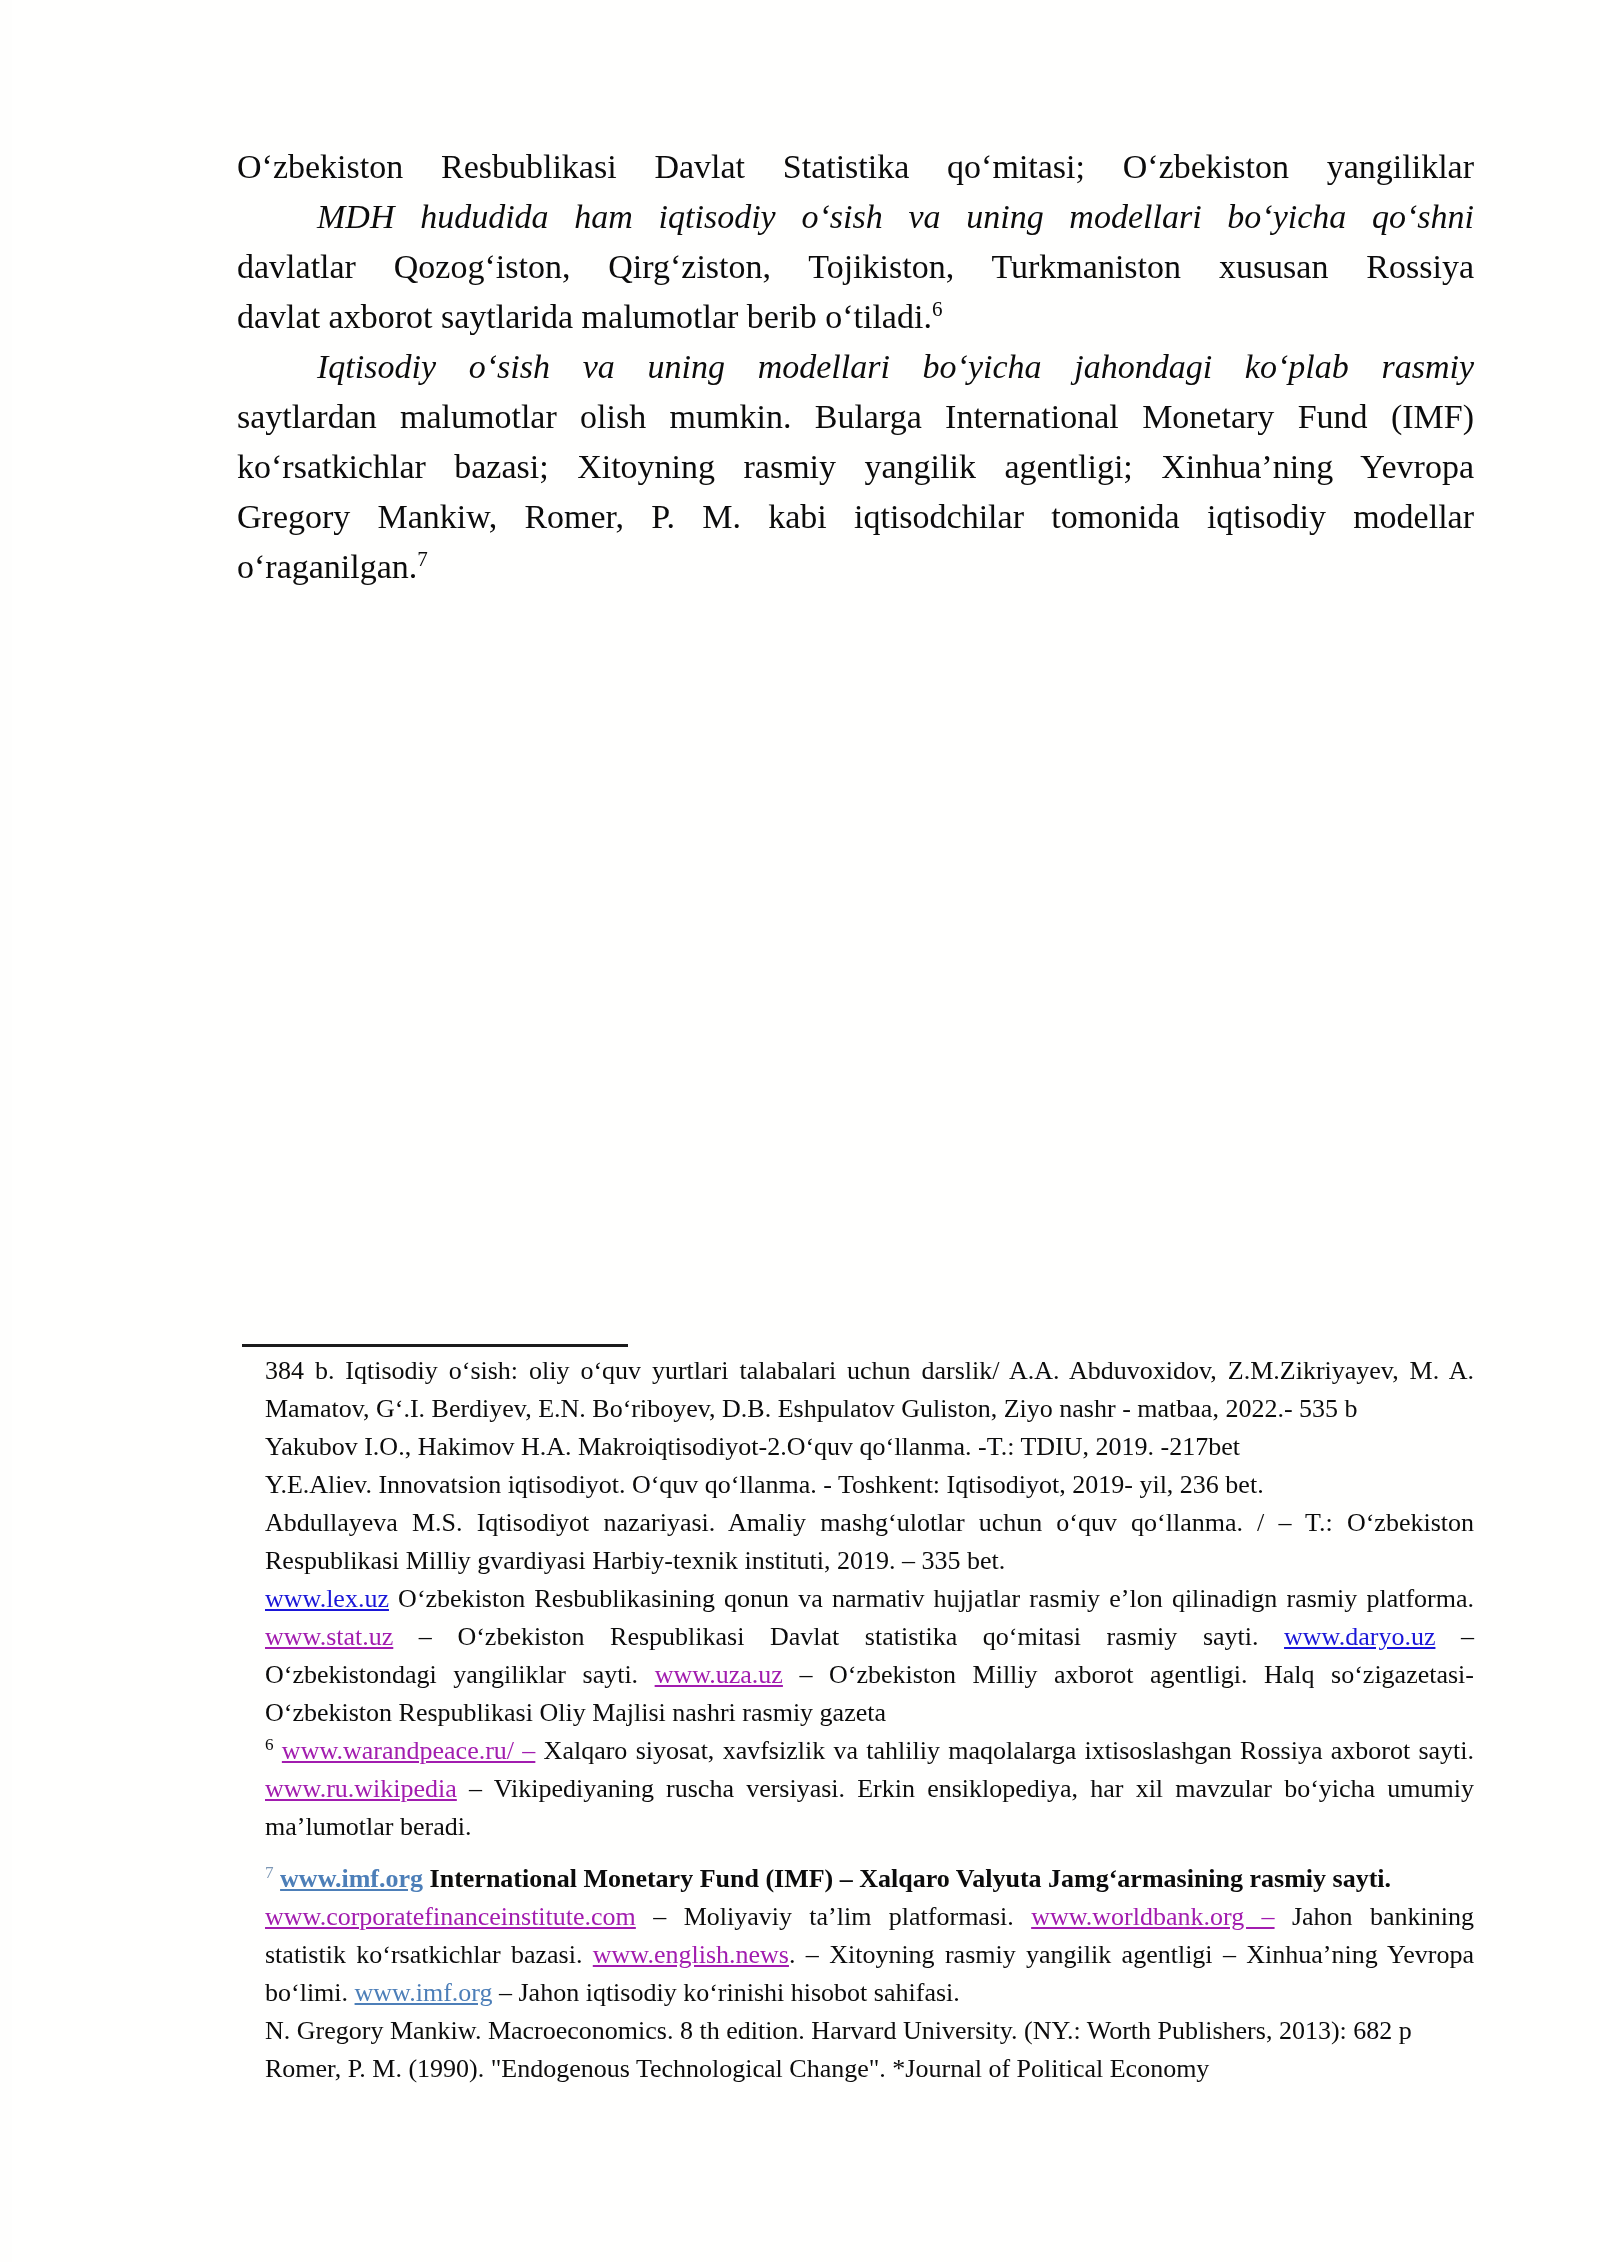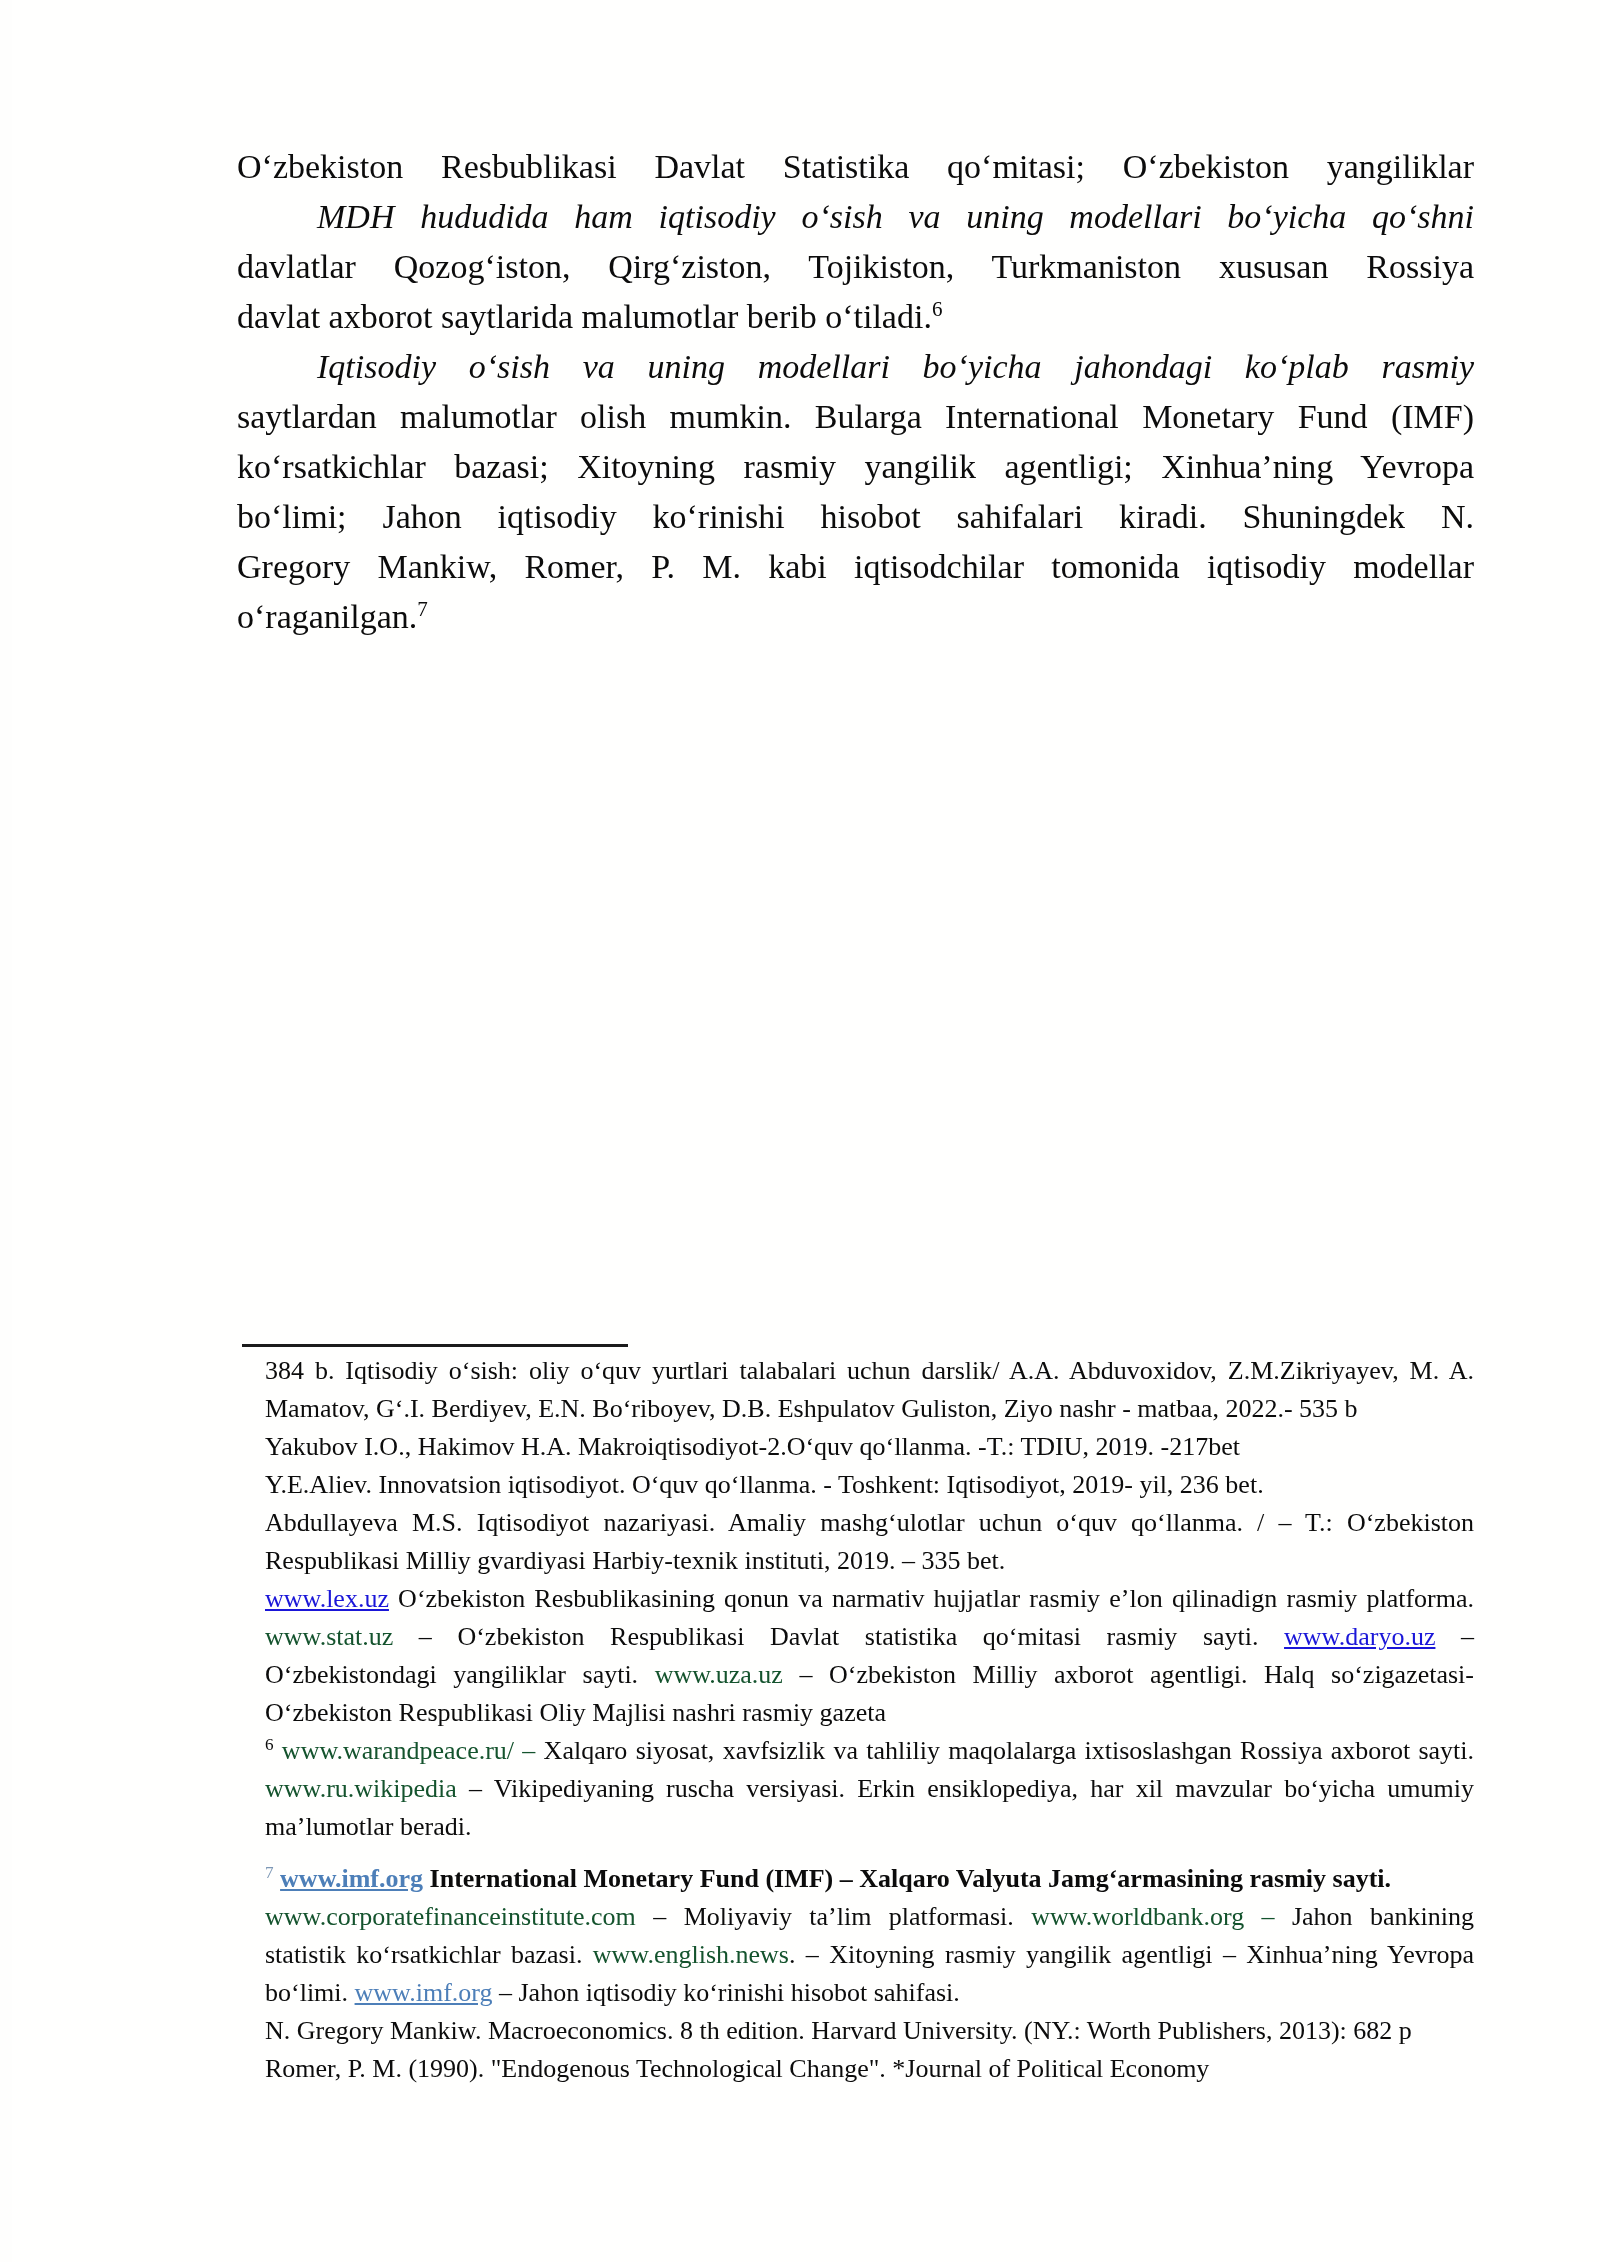--- a/index.html
+++ b/index.html
@@ -29,38 +29,37 @@
     font-size:26px;line-height:38px;
   }
   .fn-block{margin:0;}
   .fn-block.gap{margin-top:14px;}
   .fline{text-align:justify;text-align-last:justify;}
   .fline.end{text-align-last:left;}
   .fline sup{font-size:0.66em;line-height:0;vertical-align:baseline;position:relative;top:-0.5em;}
   .seg.plain{}
   .seg.bold{font-weight:bold;}
   .seg.lb{color:#1a16d8;text-decoration:underline;}
-  .seg.ls{color:#14532d;}
+  .seg.ls{color:#a21caf;text-decoration:underline;}
   .seg.lm{color:#4d7fb8;text-decoration:underline;}
   .seg.lmb{color:#4d7fb8;text-decoration:underline;font-weight:bold;}
   .seg.sup7{color:#7c97b5;}
 </style>
 </head>
 <body>
 
 <div class="page">
   <div class="body-text">
       <div class="bline"><span>O‘zbekiston Resbublikasi Davlat  Statistika qo‘mitasi; O‘zbekiston yangiliklar</span></div>
       <div class="bline indent"><span>MDH hududida ham iqtisodiy o‘sish va uning modellari bo‘yicha qo‘shni</span></div>
       <div class="bline"><span>davlatlar Qozog‘iston, Qirg‘ziston, Tojikiston, Turkmaniston xususan Rossiya</span></div>
       <div class="bline end"><span>davlat axborot saytlarida malumotlar berib o‘tiladi.</span><sup>6</sup></div>
       <div class="bline indent"><span>Iqtisodiy o‘sish va uning modellari bo‘yicha jahondagi ko‘plab rasmiy</span></div>
       <div class="bline"><span>saytlardan malumotlar olish mumkin. Bularga International Monetary Fund (IMF)</span></div>
       <div class="bline"><span>ko‘rsatkichlar bazasi; Xitoyning rasmiy yangilik agentligi;  Xinhua’ning Yevropa</span></div>
-      <div class="bline"><span>bo‘limi;  Jahon iqtisodiy ko‘rinishi hisobot sahifalari kiradi. Shuningdek N.</span></div>
       <div class="bline"><span>Gregory Mankiw, Romer, P. M. kabi iqtisodchilar tomonida iqtisodiy modellar</span></div>
       <div class="bline end"><span>o‘raganilgan.</span><sup>7</sup></div>
     </div>
   <div class="fn-sep"></div>
   <div class="footnotes">
       <div class="fn-block">
         <div class="fline"><span class="seg plain">384 b. Iqtisodiy o‘sish: oliy o‘quv yurtlari talabalari uchun darslik/ A.A. Abduvoxidov, Z.M.Zikriyayev, M. A.</span></div>
         <div class="fline end"><span class="seg plain">Mamatov, G‘.I. Berdiyev, E.N. Bo‘riboyev, D.B. Eshpulatov Guliston, Ziyo nashr - matbaa, 2022.- 535 b</span></div>
         <div class="fline end"><span class="seg plain">Yakubov I.O., Hakimov H.A. Makroiqtisodiyot-2.O‘quv qo‘llanma. -T.: TDIU, 2019. -217bet</span></div>
         <div class="fline end"><span class="seg plain">Y.E.Aliev. Innovatsion iqtisodiyot. O‘quv qo‘llanma. - Toshkent: Iqtisodiyot, 2019- yil, 236 bet.</span></div>

